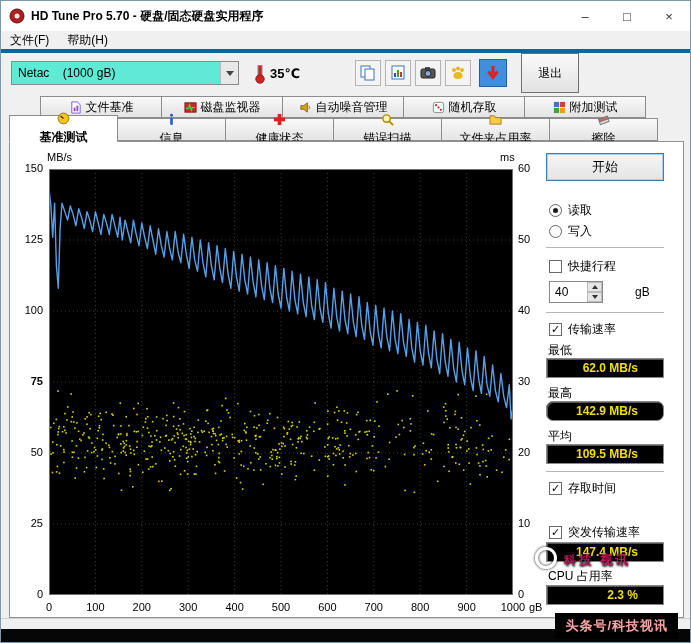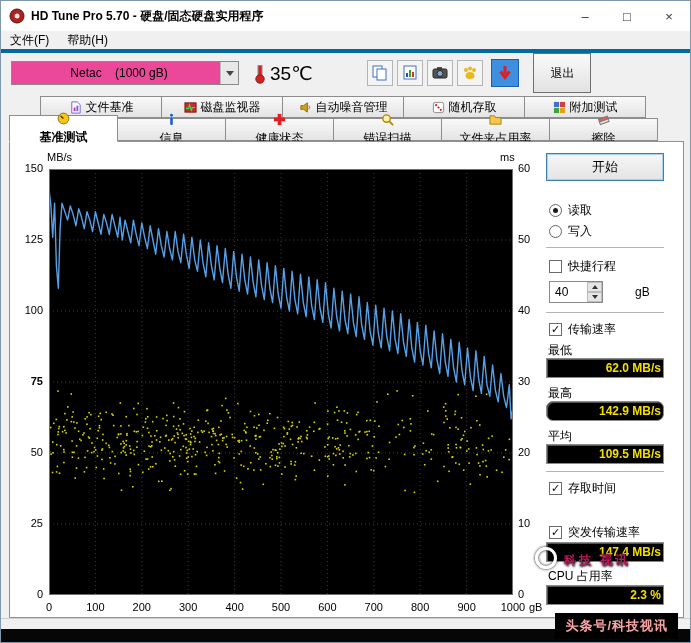--- a/index.html
+++ b/index.html
@@ -15,29 +15,29 @@
   .win-controls { display:flex; height:100%; }
   .win-btn { width:42px; height:100%; display:flex; align-items:center; justify-content:center;
              font-size:13px; color:#333; }
   
   .menubar { position:absolute; left:0; top:30px; right:0; height:22px; background:#f0f0f0;
              display:flex; align-items:center; font-size:12px; border-bottom:4px solid #0369a1; }
   .menu-item { padding:3px 9px; }
   
   .toolbar { position:absolute; left:0; top:52px; right:0; height:40px; display:flex;
              align-items:center; padding:0 10px; }
-  .combo { width:228px; height:24px; background:#ec4899; border:1px solid #8a8a8a; display:flex;
-           align-items:center; font-size:12px;text-align:center; }
+  .combo { width:228px; height:24px; background:#5eead4; border:1px solid #8a8a8a; display:flex;
+           align-items:center; font-size:12px; }
   .combo .ctext { flex:1; padding-left:6px; white-space:pre; overflow:hidden; }
   .combo .cbtn { width:18px; height:100%; background:#e8e8e8; border-left:1px solid #bbb;
                  display:flex; align-items:center; justify-content:center; }
   .arrow-down { width:0; height:0; border-left:4px solid transparent; border-right:4px solid transparent;
                 border-top:5px solid #444; }
   .thermo { margin-left:14px; }
-  .temp { font-size:19px; font-weight:normal; margin-left:3px; }
+  .temp { font-size:13px; font-weight:bold; margin-left:3px; }
   .tb-group { display:flex; gap:4px; margin-left:55px; }
   .tb-btn { width:26px; height:26px; background:#f4f4f4; border:1px solid #b4b4b4;
             display:flex; align-items:center; justify-content:center; }
   .tb-btn svg { width:18px; height:18px; display:block; }
   .dl-btn { width:28px; height:28px; margin-left:8px; background:#3f8fe0; border:1px solid #1f5fa8;
             display:flex; align-items:center; justify-content:center; }
   .exit-btn { width:58px; height:40px; margin-left:14px; background:linear-gradient(#fafafa,#e2e2e2);
               border:1px solid #707070; font-size:12px; display:flex; align-items:center; justify-content:center; }
   
   .tabs-row { position:absolute; display:flex; }
@@ -67,21 +67,21 @@
   .rcirc { width:13px; height:13px; border-radius:50%; background:#fff; border:1px solid #666; position:relative; }
   .radio-row.sel .rcirc::after { content:""; position:absolute; inset:3px; border-radius:50%; background:#1a1a1a; }
   .cbbox { width:13px; height:13px; background:#fff; border:1px solid #6a6a6a; font-size:11px;
            line-height:11px; text-align:center; color:#000; font-weight:bold; }
   .sep { position:absolute; left:545px; width:118px; height:2px; border-top:1px solid #b5b5b5;
          border-bottom:1px solid #ffffff; z-index:3; }
   .plabel { position:absolute; font-size:12px; color:#000; z-index:3; }
   .vbox { position:absolute; left:545px; width:118px; height:20px; background:#000;
           border:1px solid #8a8a8a; box-shadow:inset 1px 1px 0 #555; color:#f2de00;
           font-size:12px; font-weight:bold; display:flex; align-items:center; justify-content:flex-end;
-          padding-right:2px; z-index:3; }
+          padding-right:25px; z-index:3; }
   .spin { position:absolute; left:548px; top:280px; width:54px; height:22px; background:#fff;
           border:1px solid #8a8a8a; display:flex; z-index:3; }
   .spin .val { flex:1; font-size:12px; display:flex; align-items:center; padding-left:5px; }
   .spin .btns { width:15px; display:flex; flex-direction:column; }
   .spin .sbtn { flex:1; background:#e6e6e6; border:1px solid #bbb; display:flex; align-items:center; justify-content:center; }
   .tri-up { width:0; height:0; border-left:3px solid transparent; border-right:3px solid transparent; border-bottom:4px solid #333; }
   .tri-dn { width:0; height:0; border-left:3px solid transparent; border-right:3px solid transparent; border-top:4px solid #333; }
   .unit { position:absolute; left:634px; top:284px; font-size:12px; z-index:3; }
   
   .statusbar { position:absolute; left:0; right:0; top:617px; height:13px; background:#f0f0f0;

